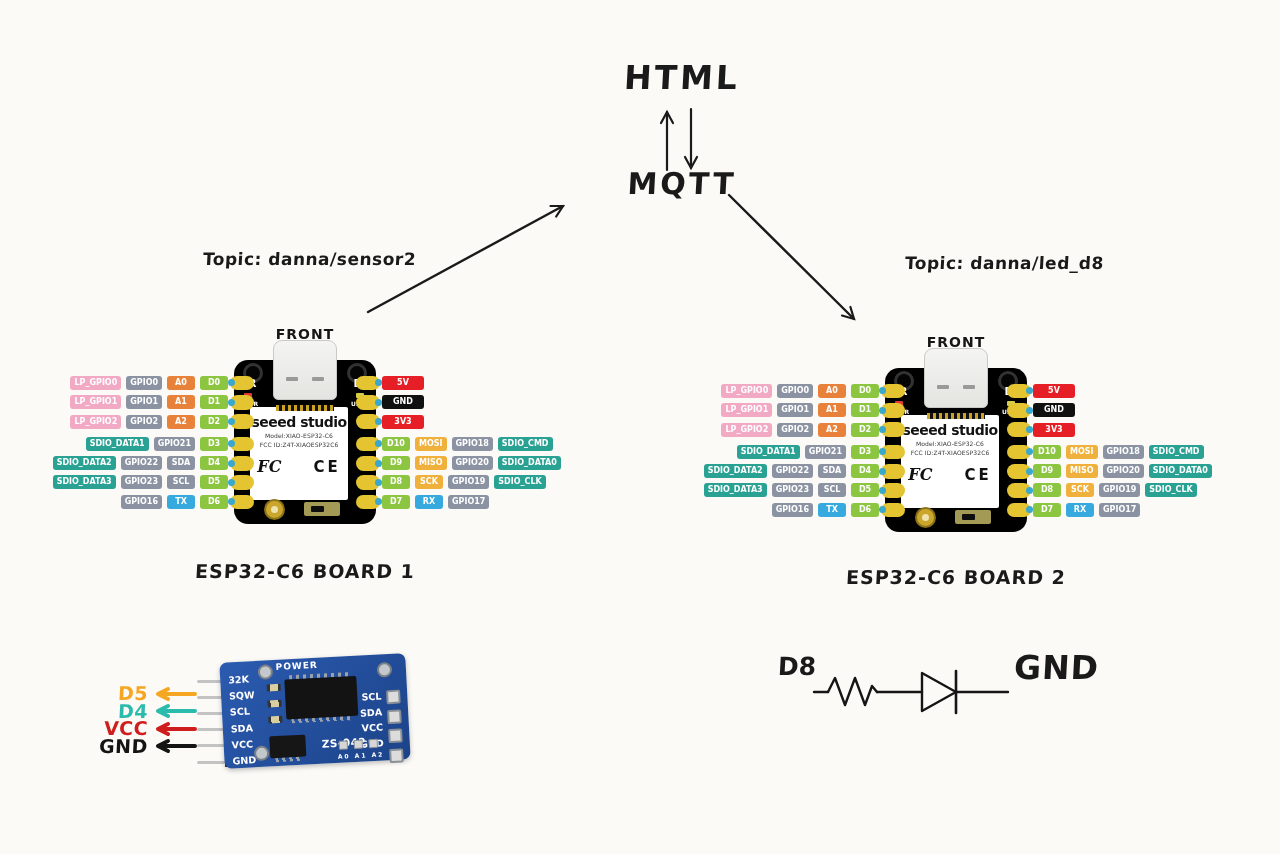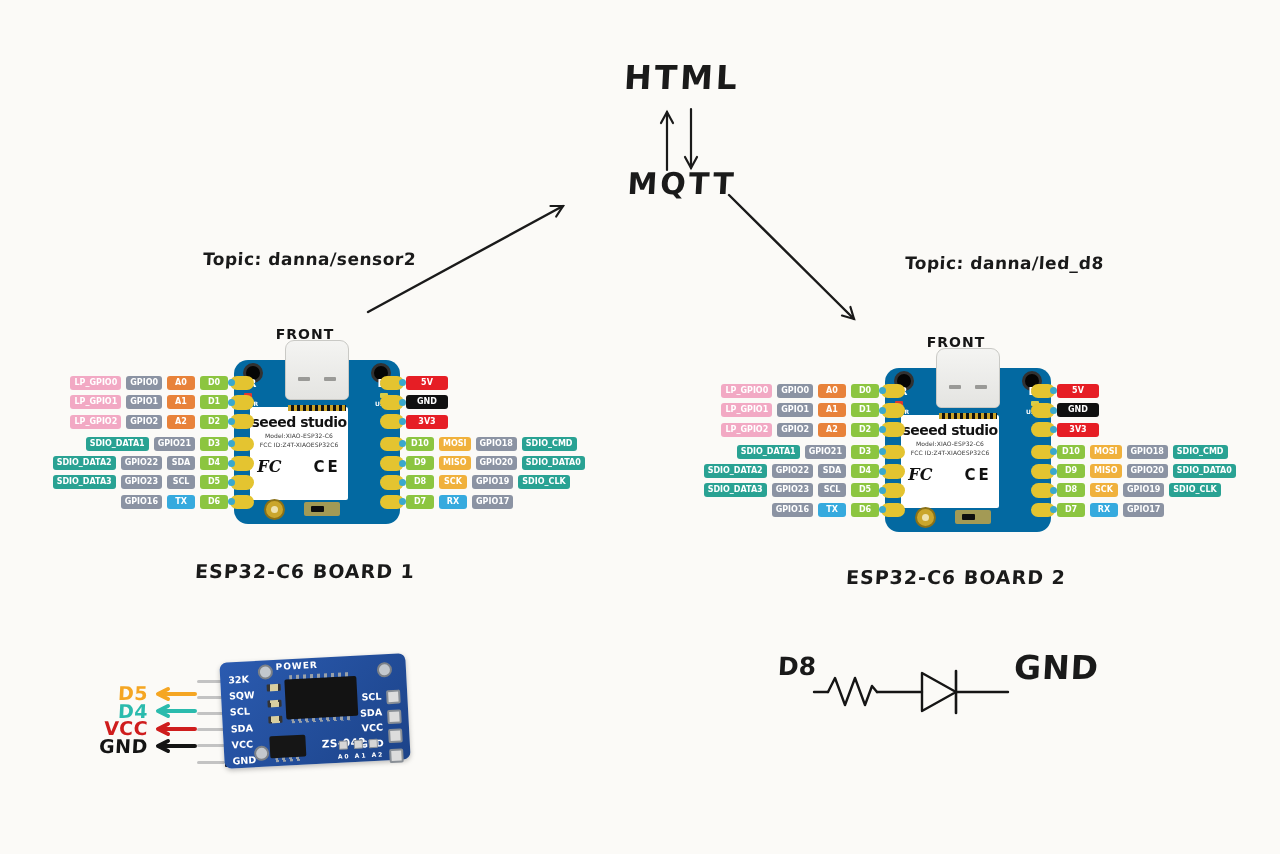--- a/index.html
+++ b/index.html
@@ -26,21 +26,21 @@
   .pins-left,.pins-right{padding-top:16px;box-sizing:border-box;}
   .pins-left{width:174px;padding-right:6px;display:flex;flex-direction:column;align-items:flex-end;}
   .pins-right{width:160px;padding-left:6px;display:flex;flex-direction:column;align-items:flex-start;}
   .pin-row{display:flex;gap:5px;height:14px;margin-bottom:5.3px;flex:none;}
   .pin-row.gap{margin-top:3px;}
   .chip{display:inline-block;height:14px;line-height:14px;min-width:28px;padding:0 4px;
         box-sizing:border-box;border-radius:3px;color:#fff;font-size:8px;font-weight:700;
         text-align:center;white-space:nowrap;}
   .chip.pwr-chip{min-width:42px;}
   
-  .board{position:relative;width:166px;height:164px;background:#0369a1;border-radius:14px;flex:none;}
+  .board{position:relative;width:142px;height:164px;background:#000000;border-radius:14px;flex:none;}
   .usb{position:absolute;left:50%;top:-20px;transform:translateX(-50%);width:62px;height:58px;
        background:linear-gradient(#f4f4f2,#e4e4e1);border:1px solid #c9c9c5;border-radius:9px 9px 5px 5px;z-index:2;}
   .usb .slot{position:absolute;width:12px;height:4px;background:#9a9a97;border-radius:1px;top:36px;}
   .usb .slot.s1{left:12px;} .usb .slot.s2{right:12px;}
   .teeth{position:absolute;left:50%;transform:translateX(-50%);top:45px;width:58px;height:6px;
          background:repeating-linear-gradient(90deg,#c9a227 0 3px,#111 3px 6px);z-index:1;}
   .hole{position:absolute;width:14px;height:14px;border-radius:50%;background:#050505;border:3px solid #323232;}
   .hole.hl{left:9px;top:3px;} .hole.hr{right:9px;top:3px;}
   .btn-label{position:absolute;color:#fff;font-size:11px;font-weight:700;top:17px;}
   .btn-label.r{left:14px;} .btn-label.b{right:14px;}

